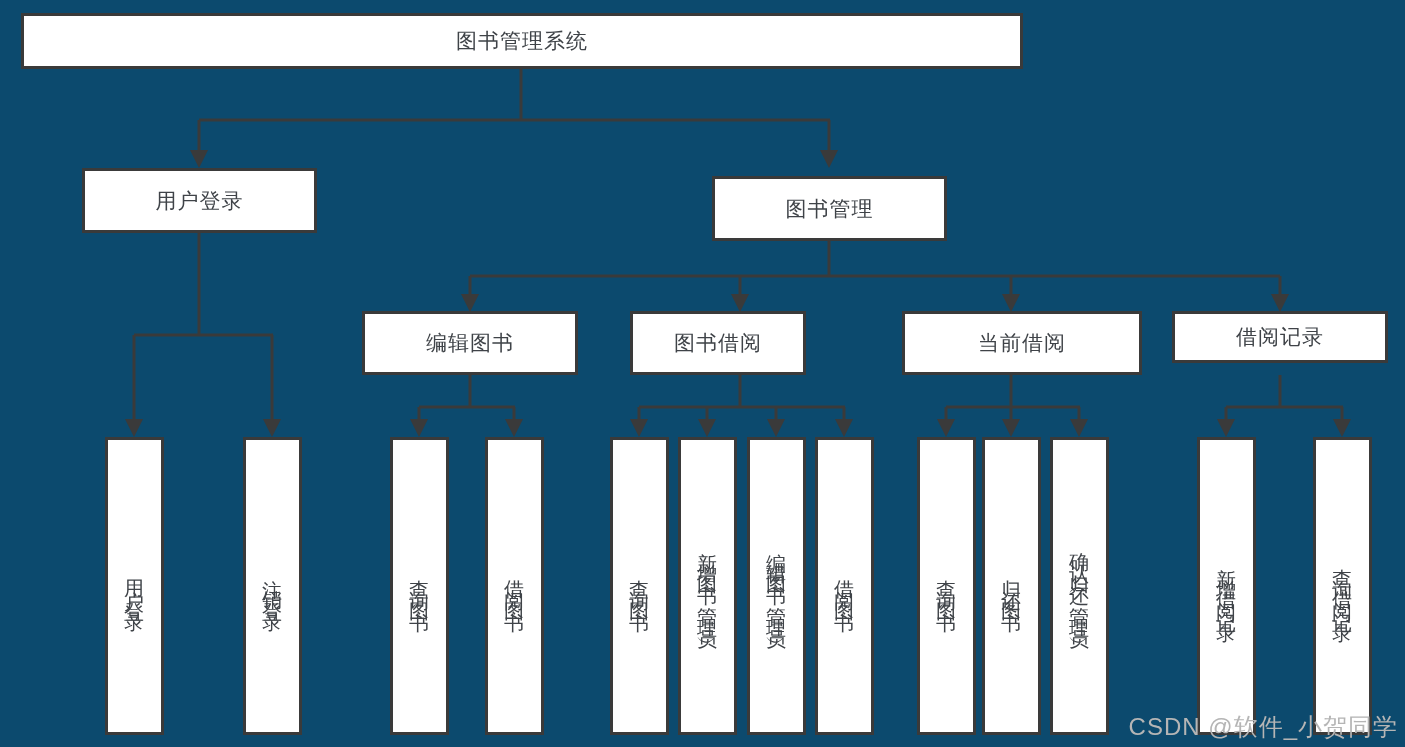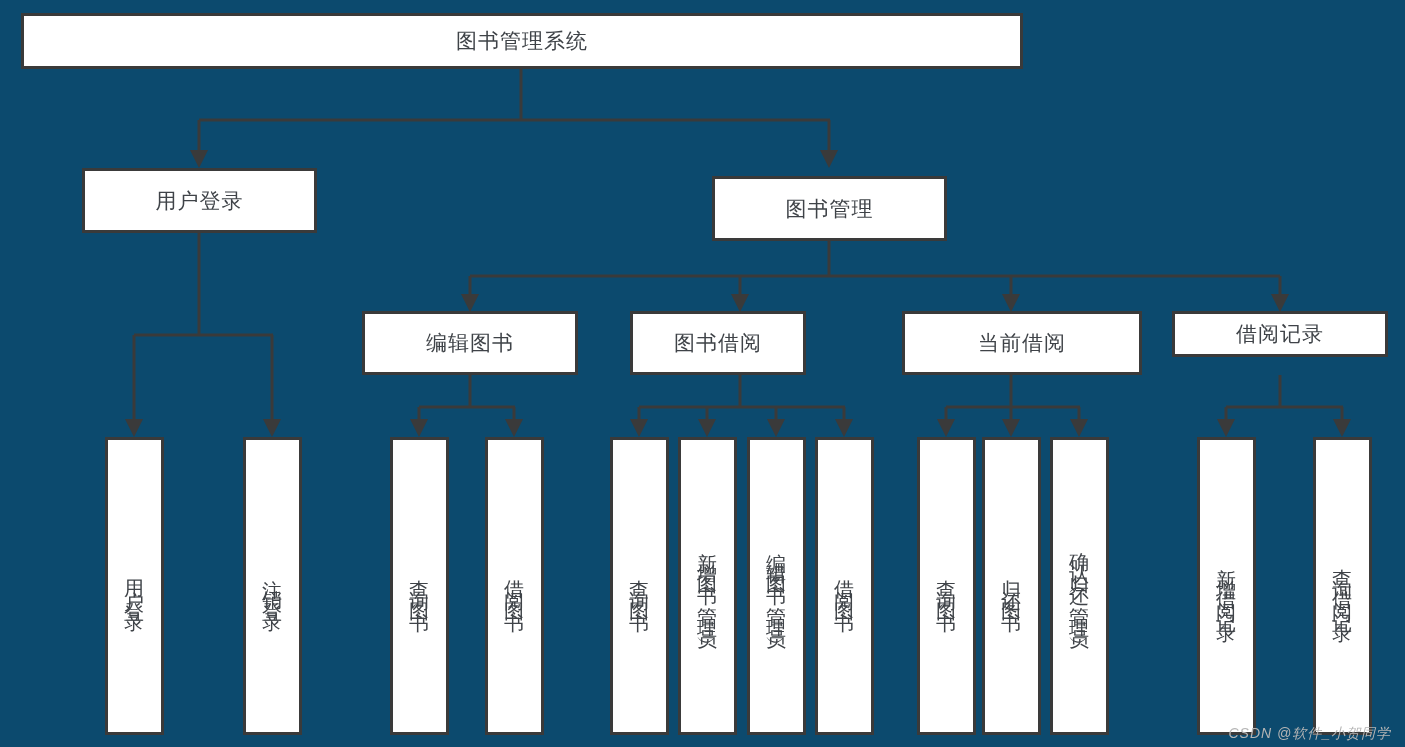--- a/index.html
+++ b/index.html
@@ -29,27 +29,26 @@
   .node.leaf span{
     writing-mode:vertical-rl;
     text-orientation:mixed;
     font-size:20px;
     letter-spacing:11px;
     line-height:1;
     white-space:nowrap;
   }
   .watermark{
     position:absolute;
-    right:14px;
+    right:7px;
     bottom:4px;
-    font-size:14px;
+    font-size:24px;
     color:#b5b5b5;
     letter-spacing:1px;
     white-space:nowrap;
-    font-style:italic;
   }
 </style>
 </head>
 <body>
 
 <div class="stage">
 
   <svg class="edges" width="1405" height="747" viewBox="0 0 1405 747">
     <g stroke="#3a3a3a" stroke-width="3" fill="none">
       <path d="M521 69 V121"></path>
@@ -130,21 +129,21 @@
 
   <div class="node hbox" style="left:362px;top:311px;width:216px;height:64px">
     <span>编辑图书</span>
   </div>
   <div class="node hbox" style="left:630px;top:311px;width:176px;height:64px">
     <span>图书借阅</span>
   </div>
   <div class="node hbox" style="left:902px;top:311px;width:240px;height:64px">
     <span>当前借阅</span>
   </div>
-  <div class="node hbox" style="left:1172px;top:311px;width:216px;height:46px">
+  <div class="node hbox" style="left:1172px;top:311px;width:216px;height:52px">
     <span>借阅记录</span>
   </div>
 
   <div class="node leaf" style="left:105px;top:437px;width:59px;height:298px">
     <span>用户登录</span>
   </div>
   <div class="node leaf" style="left:243px;top:437px;width:59px;height:298px">
     <span>注销登录</span>
   </div>
 

